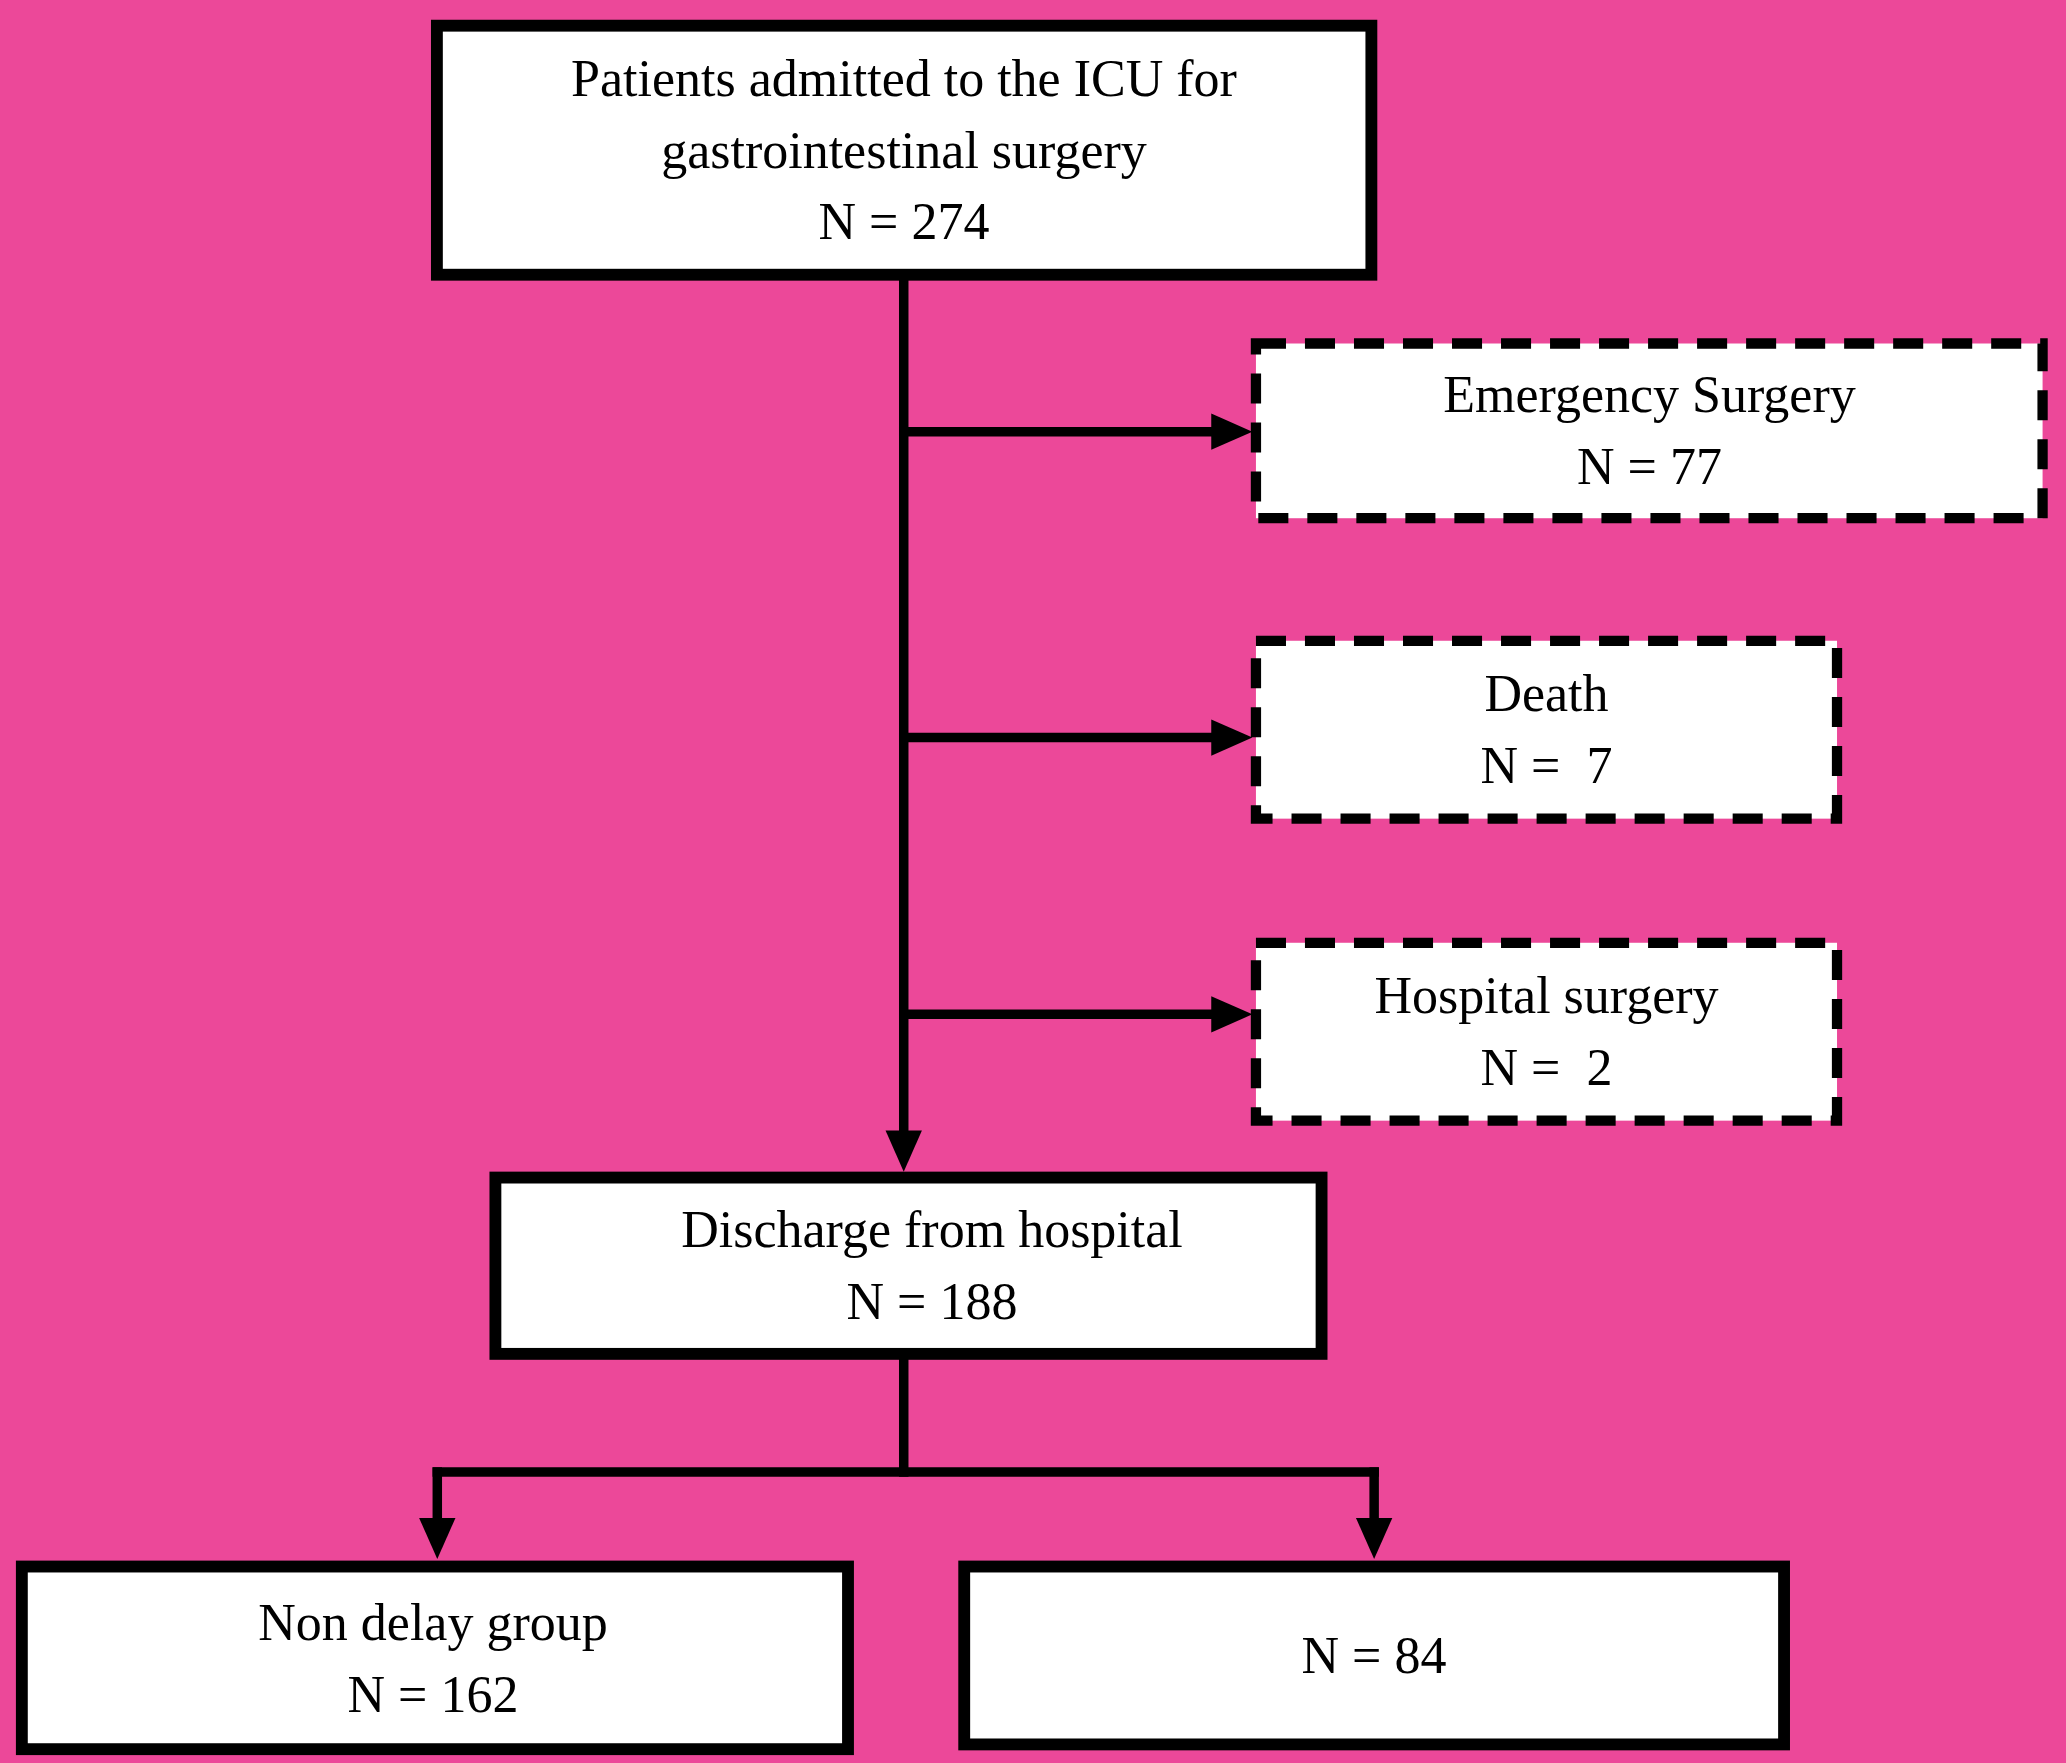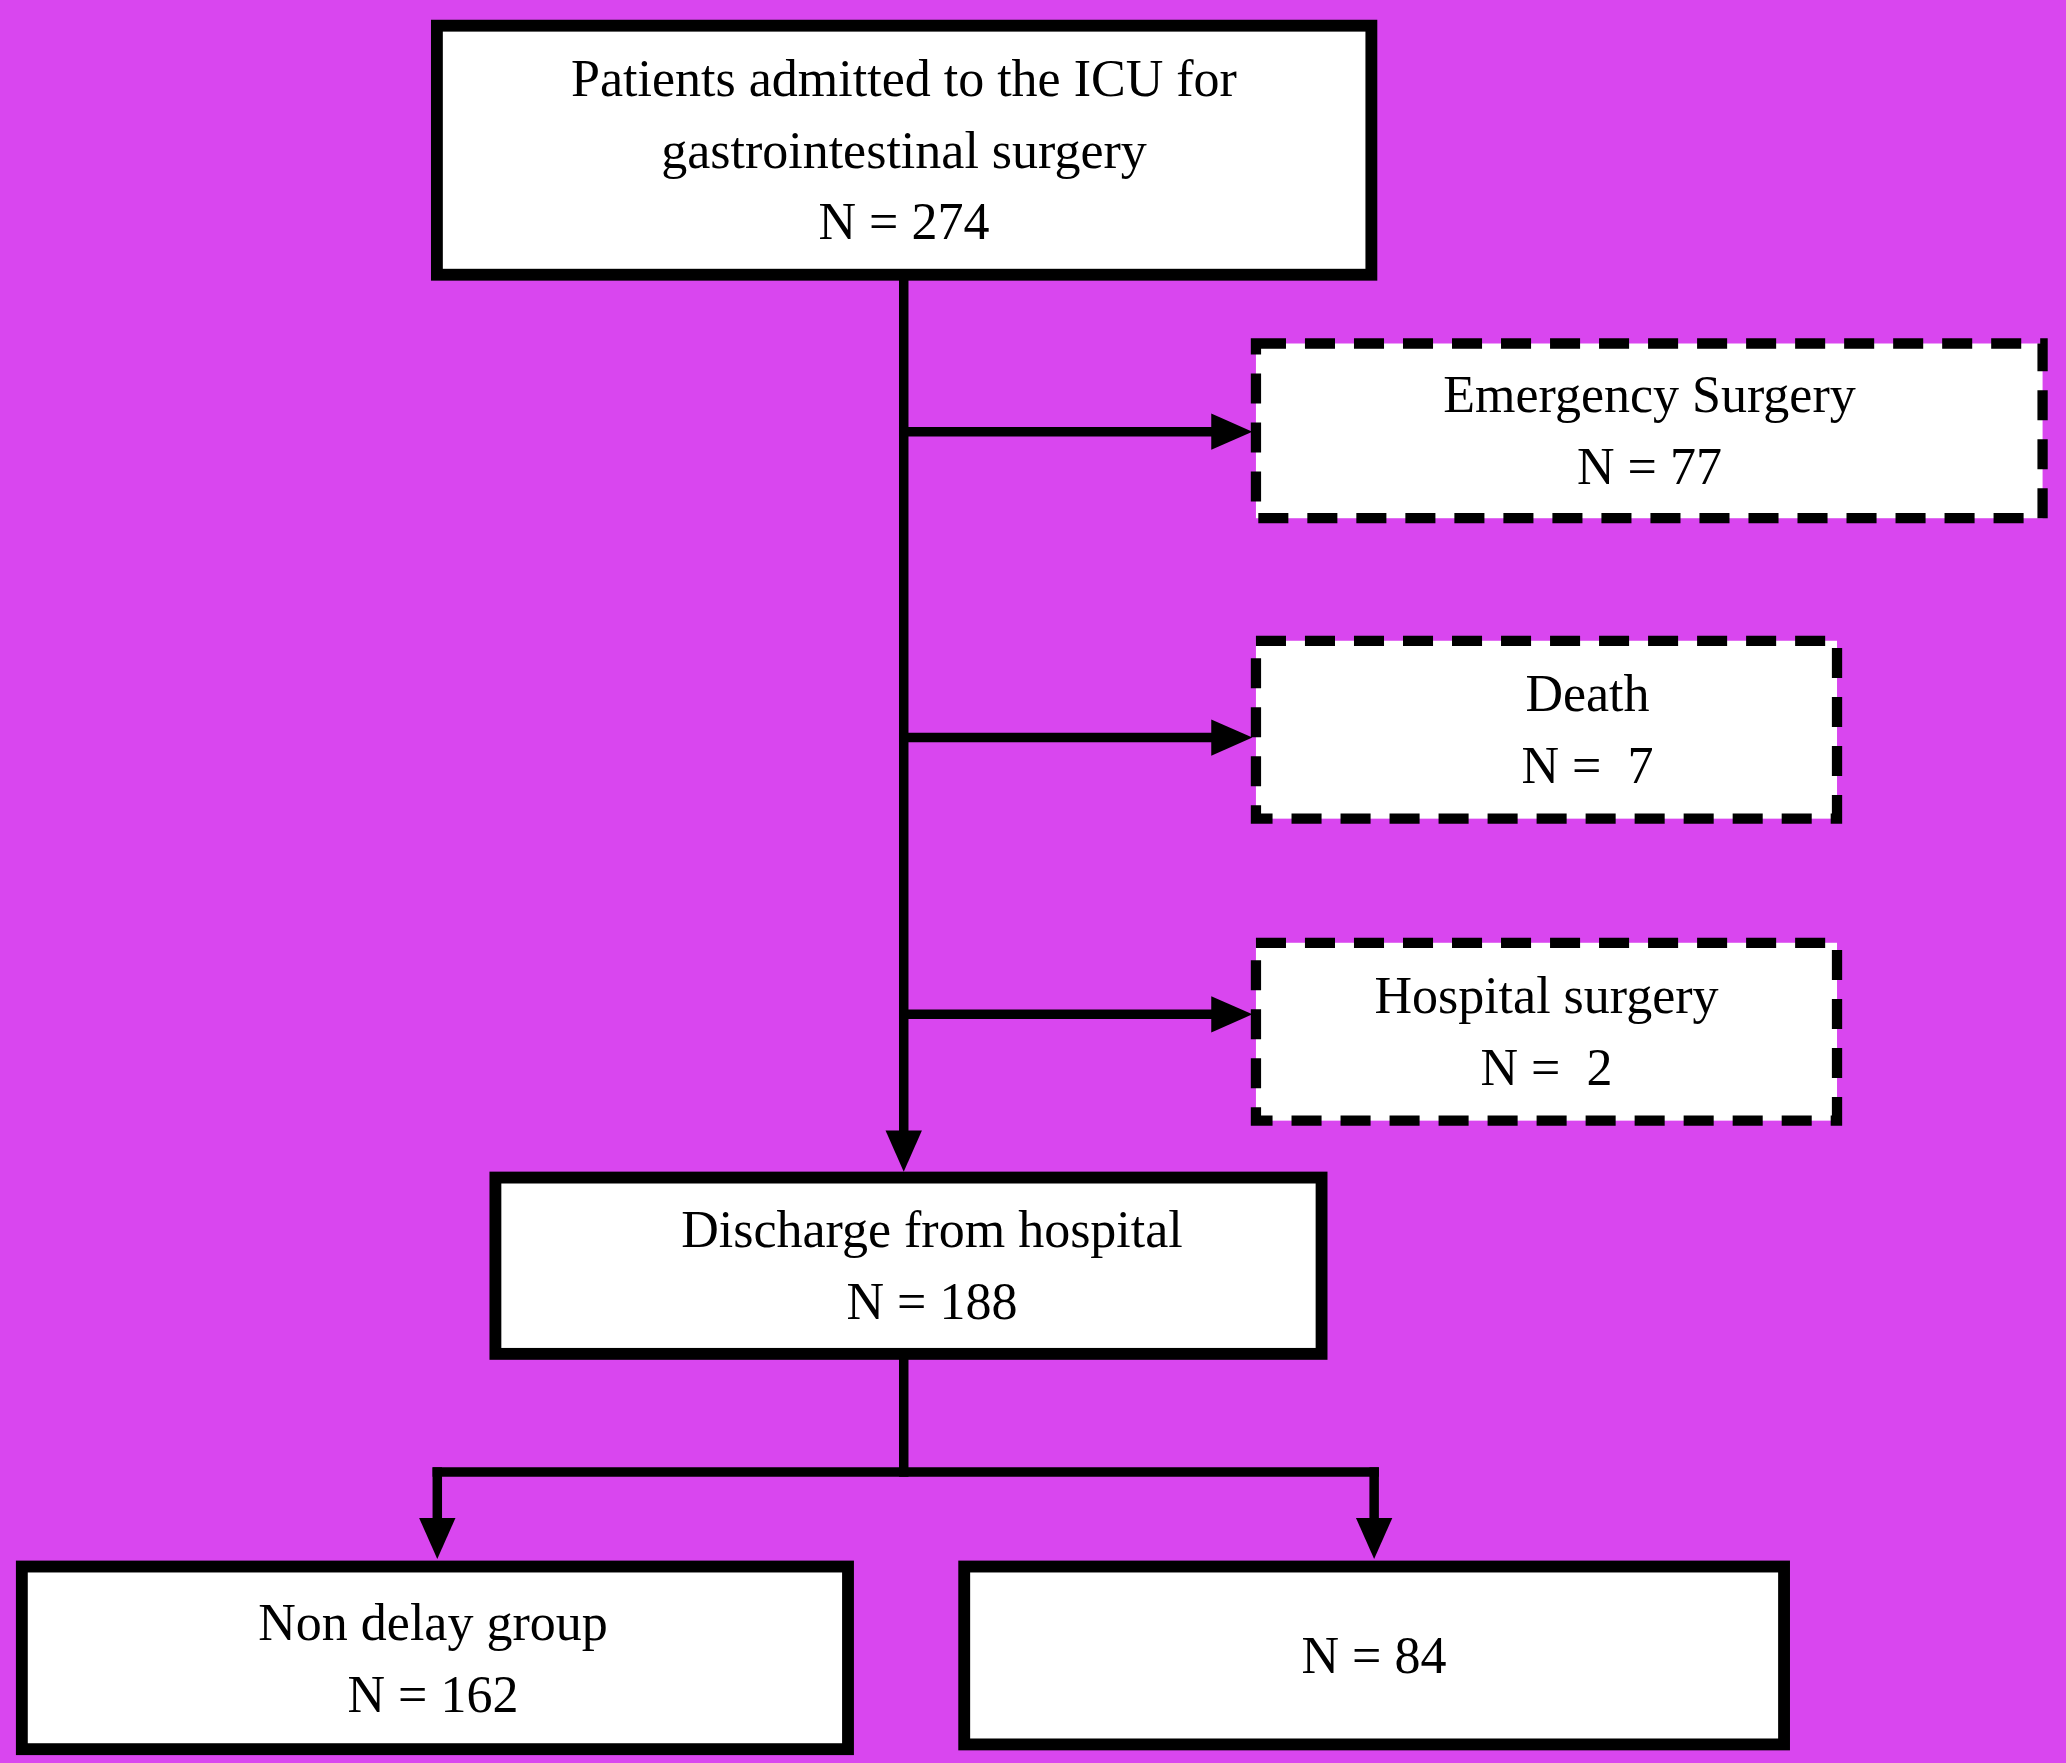--- a/index.html
+++ b/index.html
@@ -4,21 +4,21 @@
 <style>
   html, body {
     margin: 0;
     padding: 0;
     background: #ffffff;
   }
   .stage {
     position: relative;
     width: 2066px;
     height: 1763px;
-    background: #d946ef;
+    background: #ec4899;
     font-family: "Liberation Serif", serif;
     color: #000000;
   }
   .connectors {
     position: absolute;
     left: 0;
     top: 0;
     width: 2066px;
     height: 1763px;
   }
@@ -81,21 +81,21 @@
     <div class="label">Patients admitted to the ICU for
 gastrointestinal surgery</div>
     <div class="count">N = 274</div>
   </div>
 
   <div class="nodebox" style="left:1251px; top:338px; width:797px; height:185px;">
     <div class="label">Emergency Surgery</div>
     <div class="count">N = 77</div>
   </div>
 
-  <div class="nodebox" style="left:1292px; top:636px; width:591px; height:188px;">
+  <div class="nodebox" style="left:1251px; top:636px; width:591px; height:188px;">
     <div class="label">Death</div>
     <div class="count">N =  7</div>
   </div>
 
   <div class="nodebox" style="left:1251px; top:938px; width:591px; height:188px;">
     <div class="label">Hospital surgery</div>
     <div class="count">N =  2</div>
   </div>
 
   <div class="nodebox" style="left:489px; top:1172px; width:838px; height:188px;padding-left:48px;">

